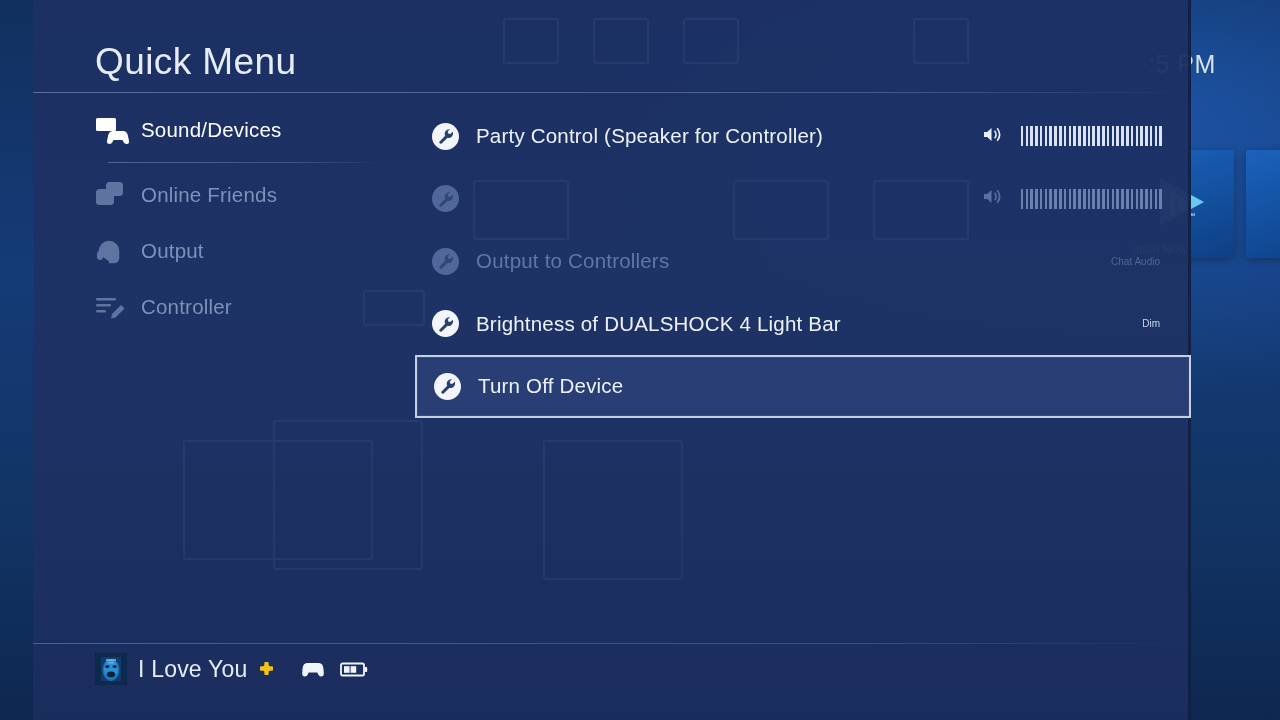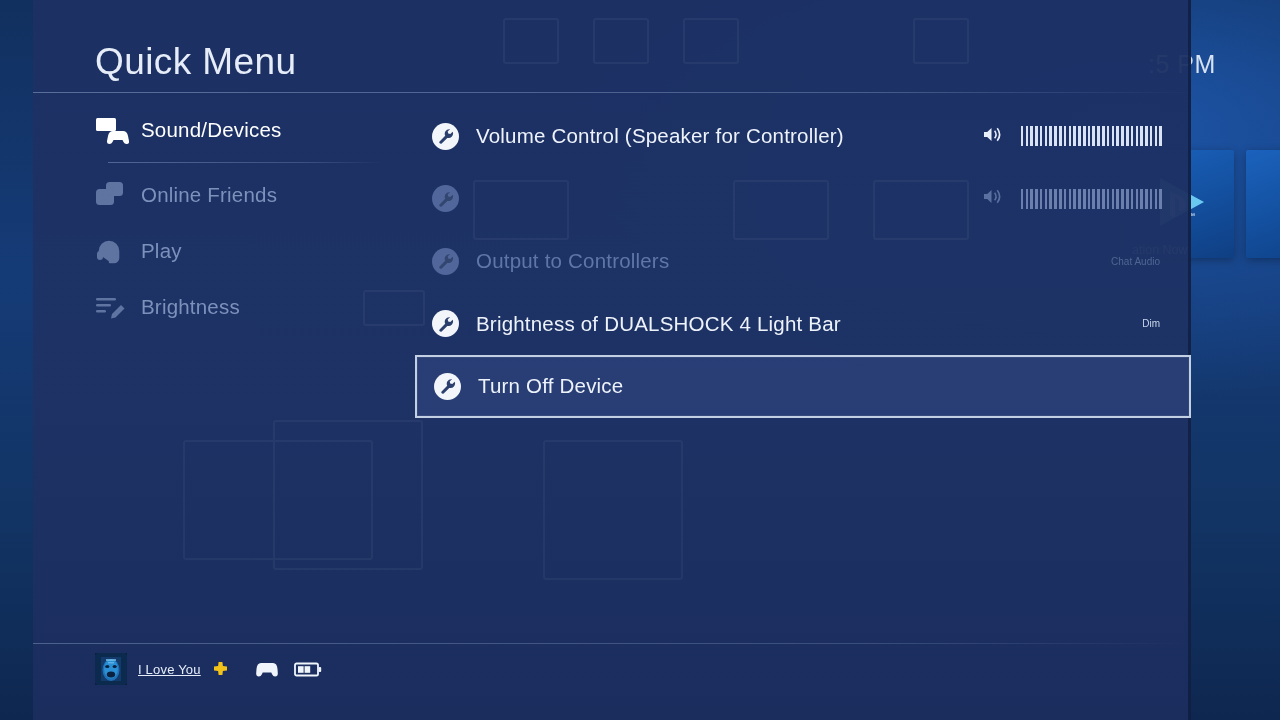--- a/index.html
+++ b/index.html
@@ -135,21 +135,21 @@
     background:linear-gradient(90deg,rgba(168,188,224,.36) 0%,rgba(168,188,224,.22) 72%,rgba(168,188,224,0) 100%);
   }
   #footer {
     position:absolute; top:653px; left:62px;
     display:flex; align-items:center; gap:11px;
   }
   #avatar {
     width:32px; height:32px; border-radius:2px; overflow:hidden;
     background:#0d2340; flex:0 0 32px;
   }
-  #user-name { font-size:13px; font-weight:300; color:#e6edf8; letter-spacing:.2px;text-decoration:underline; }
+  #user-name { font-size:23px; font-weight:300; color:#e6edf8; letter-spacing:.2px; }
   #plus-badge { display:flex; align-items:center; }
   #pad-icon { margin-left:16px; display:flex; align-items:center; }
   #battery { display:flex; align-items:center; margin-left:5px; }
 </style>
 </head>
 <body>
 
 <div id="home">
   <div id="home-clock">:5 PM</div>
 
@@ -238,47 +238,47 @@
       <span class="side-label">Online Friends</span>
     </div>
 
     <div class="side-item dim">
       <span class="side-icon">
         <svg width="30" height="30" viewBox="0 0 30 30">
           <path d="M5 19 v-4 a9 9 0 0 1 18 0 v7 a4 4 0 0 1 -4 4 h-4" class="st" stroke="#5f74a0" stroke-width="2.6" fill="none" stroke-linecap="round"></path>
           <rect x="2" y="15" width="6" height="9" rx="3" fill="#5f74a0"></rect>
         </svg>
       </span>
-      <span class="side-label">Play</span>
+      <span class="side-label">Output</span>
     </div>
 
 
     <div class="side-item dim">
       <span class="side-icon">
         <svg width="32" height="26" viewBox="0 0 32 26">
           <rect x="1" y="4" width="20" height="2.6" rx="1.3" fill="#5f74a0"></rect>
           <rect x="1" y="10" width="15" height="2.6" rx="1.3" fill="#5f74a0"></rect>
           <rect x="1" y="16" width="10" height="2.6" rx="1.3" fill="#5f74a0"></rect>
           <path d="M17 20 l9 -9 3.5 3.5 -9 9 -4.5 1 z" fill="#5f74a0"></path>
         </svg>
       </span>
-      <span class="side-label">Brightness</span>
+      <span class="side-label">Controller</span>
     </div>
   </div>
 
   <div id="menu">
       <div class="row">
         <span class="row-icon">
           <span class="wrench">
             <svg width="16" height="16" viewBox="0 0 16 16">
               <path d="M11.3 1.2a4.6 4.6 0 0 0-4.1 6.6L1.6 13.4a1.5 1.5 0 0 0 2.1 2.1l5.6-5.6a4.6 4.6 0 0 0 5.4-6.2l-2.4 2.4-2.1-.5-.5-2.1 2.4-2.4a4.6 4.6 0 0 0-.8-.2z"></path>
             </svg>
           </span>
         </span>
-        <span class="row-label">Volume Control (Speaker for Controller)</span>
+        <span class="row-label">Party Control (Speaker for Controller)</span>
         <span class="vol-wrap">
           <span class="spk"><svg width="20" height="17" viewBox="0 0 20 17">
               <path d="M2 6 h3.2 L9.5 2 v13 L5.2 11 H2 z"></path>
               <path d="M12 5.2 q2.6 3.3 0 6.6 l1.2 1 q3.3-4.1 0-8.6 z"></path>
               <path d="M14.6 2.8 q4.4 5.2 0 11.4 l1.3 1.1 q5.2-6.4 0-13.6 z"></path>
             </svg></span>
           <span class="meter">
             <i></i>
             <i></i>
             <i></i>

